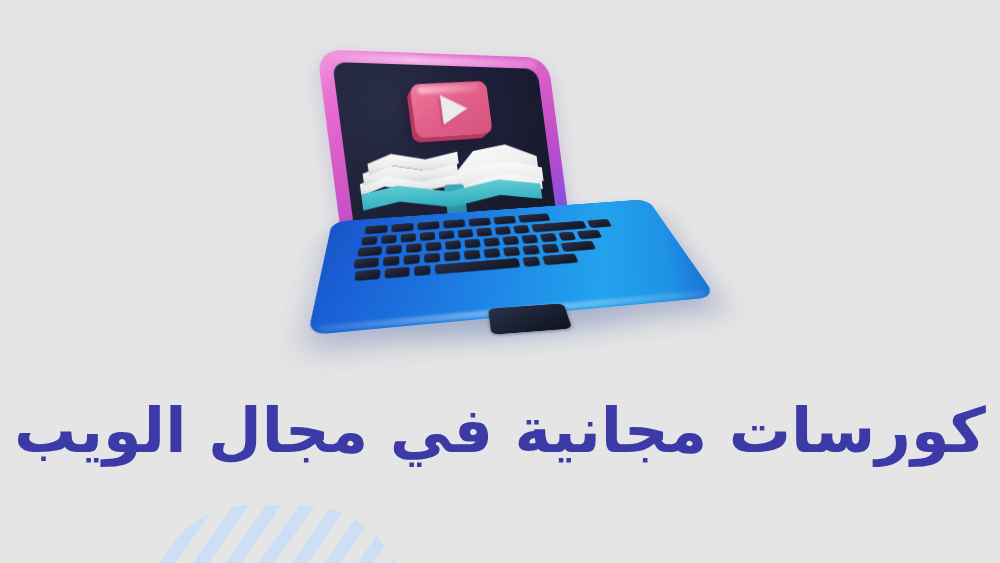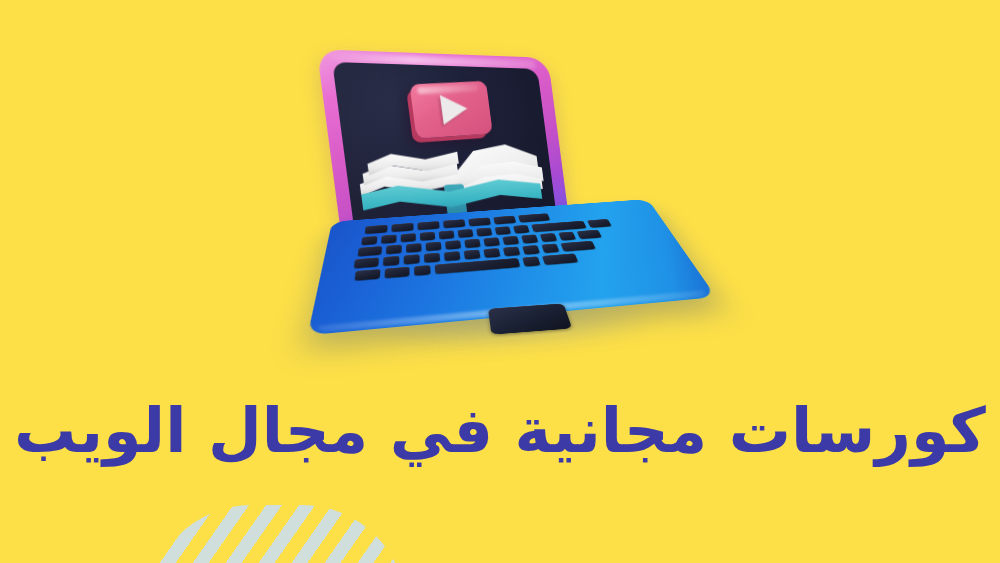--- a/index.html
+++ b/index.html
@@ -11,21 +11,21 @@
     width: 1000px;
     height: 563px;
     overflow: hidden;
     font-family: "DejaVu Sans", "Liberation Sans", sans-serif;
   }
 
   .banner {
     position: relative;
     width: 1000px;
     height: 563px;
-    background: #fde047;
+    background: #e5e5e5;
     overflow: hidden;
   }
 
   
   .deco-stripes {
     position: absolute;
     left: 148px;
     bottom: -46px;
     width: 258px;
     height: 104px;

